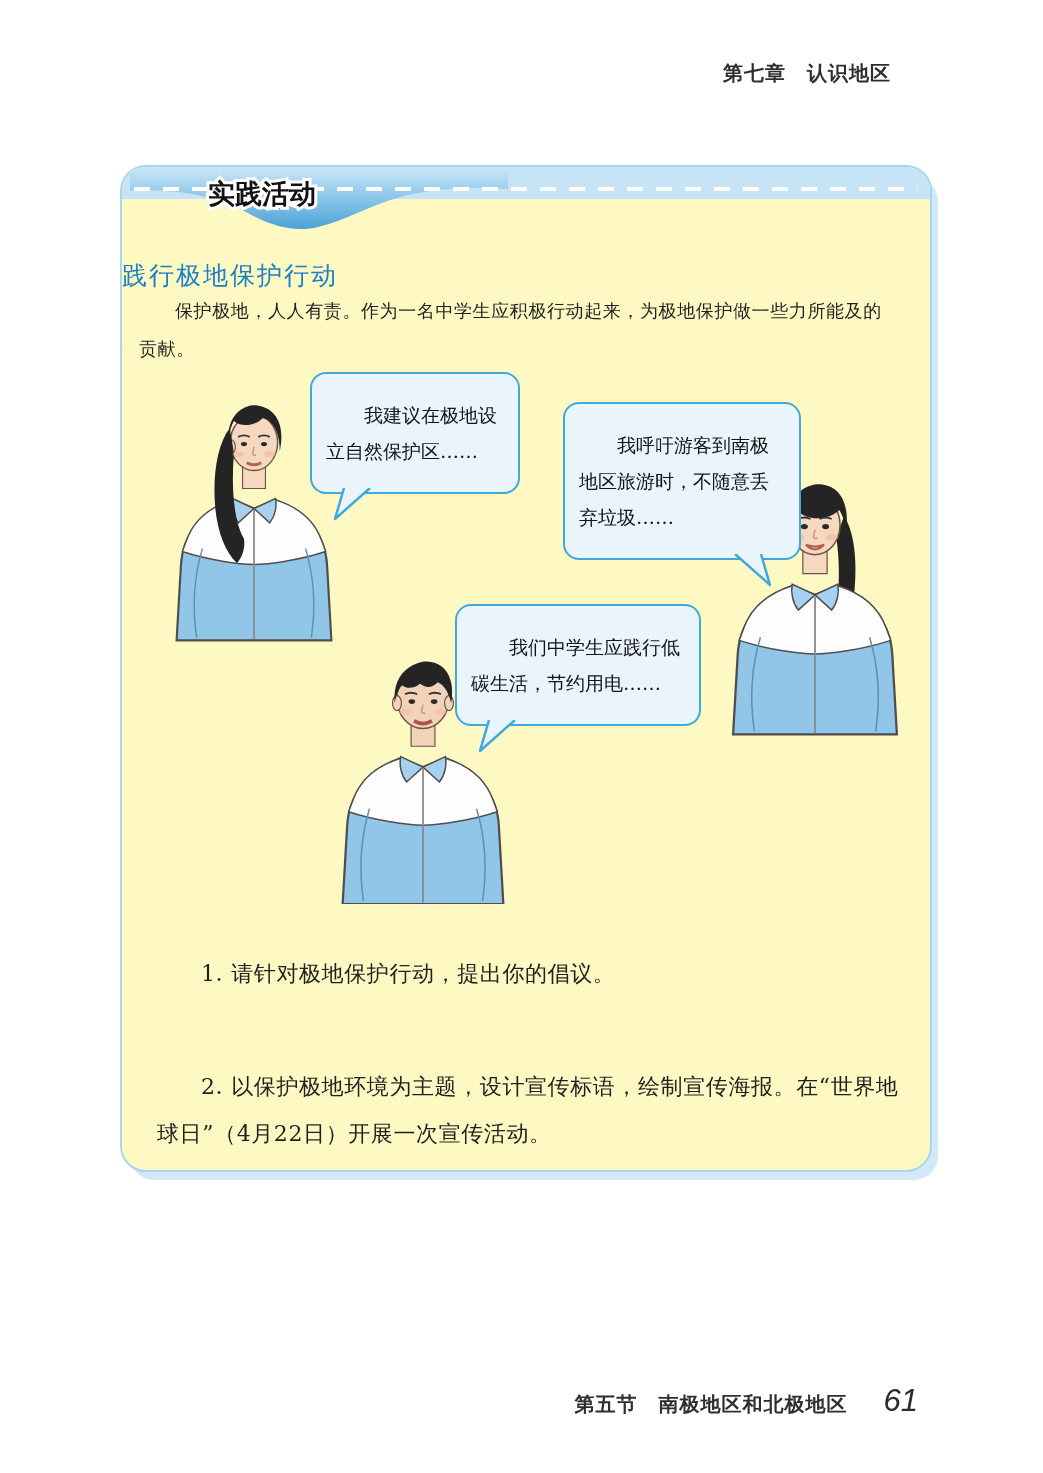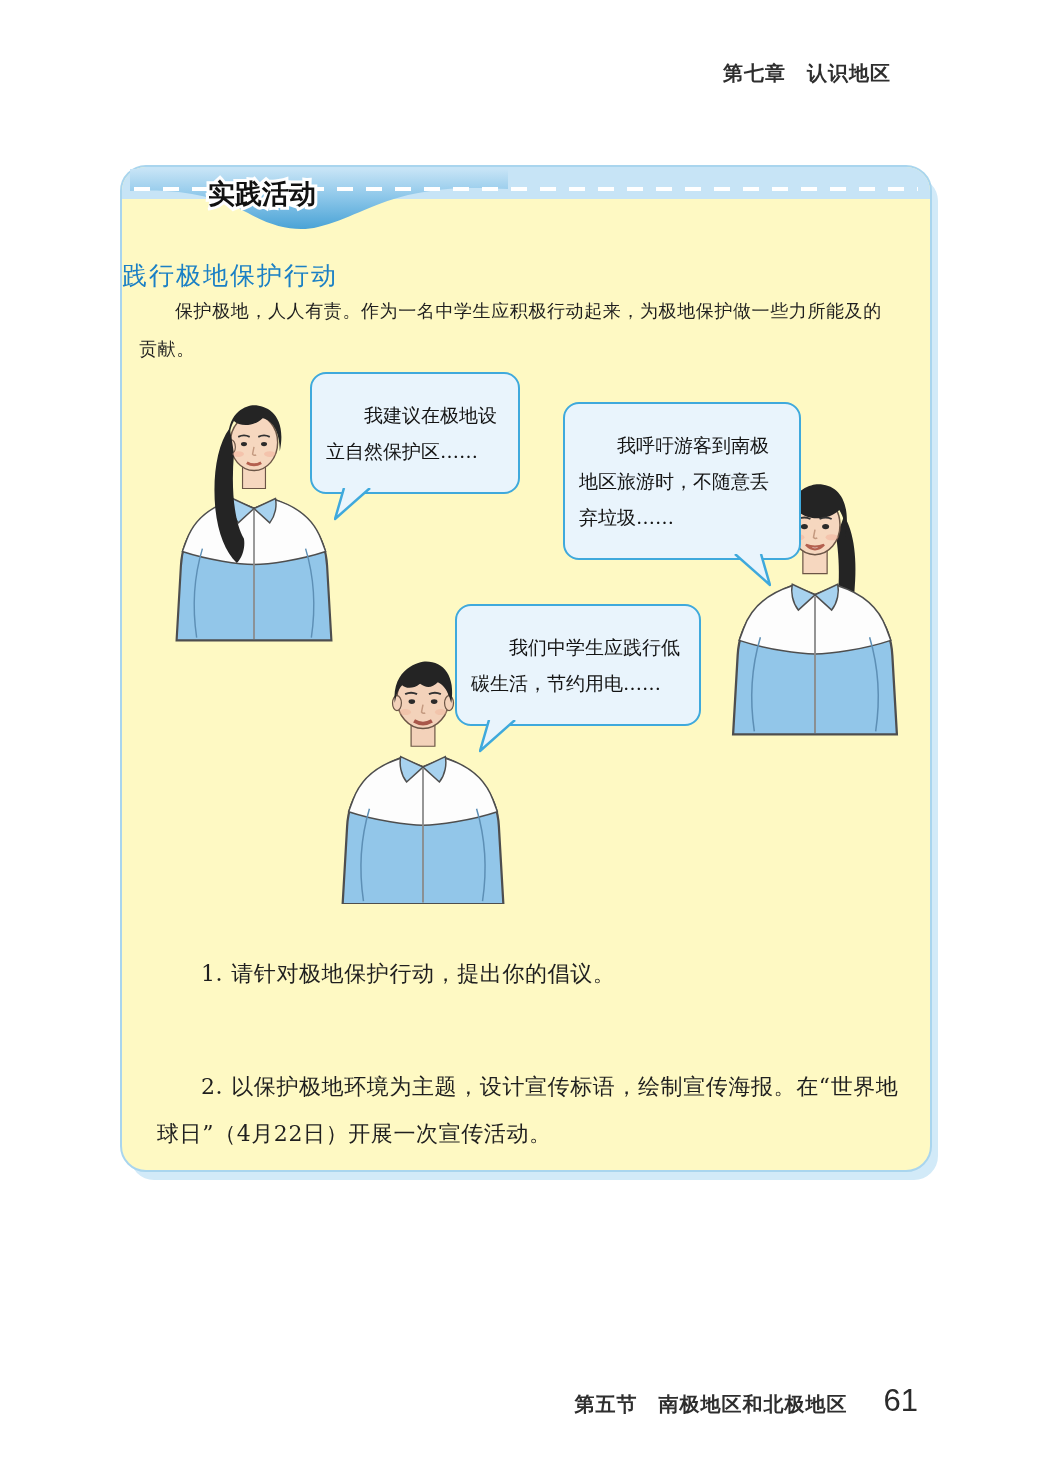--- a/index.html
+++ b/index.html
@@ -13,21 +13,21 @@
   
   .header-chapter{
     position:absolute;top:60px;right:93px;
     font-size:20px;font-weight:600;color:#2e2e2e;letter-spacing:1px;
   }
   .footer{
     position:absolute;top:1383px;left:0;right:66px;
     display:flex;justify-content:flex-end;align-items:baseline;gap:36px;
   }
   .footer-section{font-size:20px;font-weight:600;color:#2e2e2e;letter-spacing:1px;}
-  .footer-page-number{font-size:31px;color:#2b2b2b;font-weight:400;}
+  .footer-page-number{font-size:31px;color:#2b2b2b;font-weight:400;font-style:italic;}
 
   
   .activity-box{
     position:absolute;left:120px;top:165px;width:808px;height:1003px;
     background:#fef9c3;
     border:2px solid #a9d5ee;border-radius:26px;
     box-shadow:8px 10px 0 -2px #d2eaf8;
   }
   .band{
     position:absolute;left:0;top:0;right:0;height:32px;

